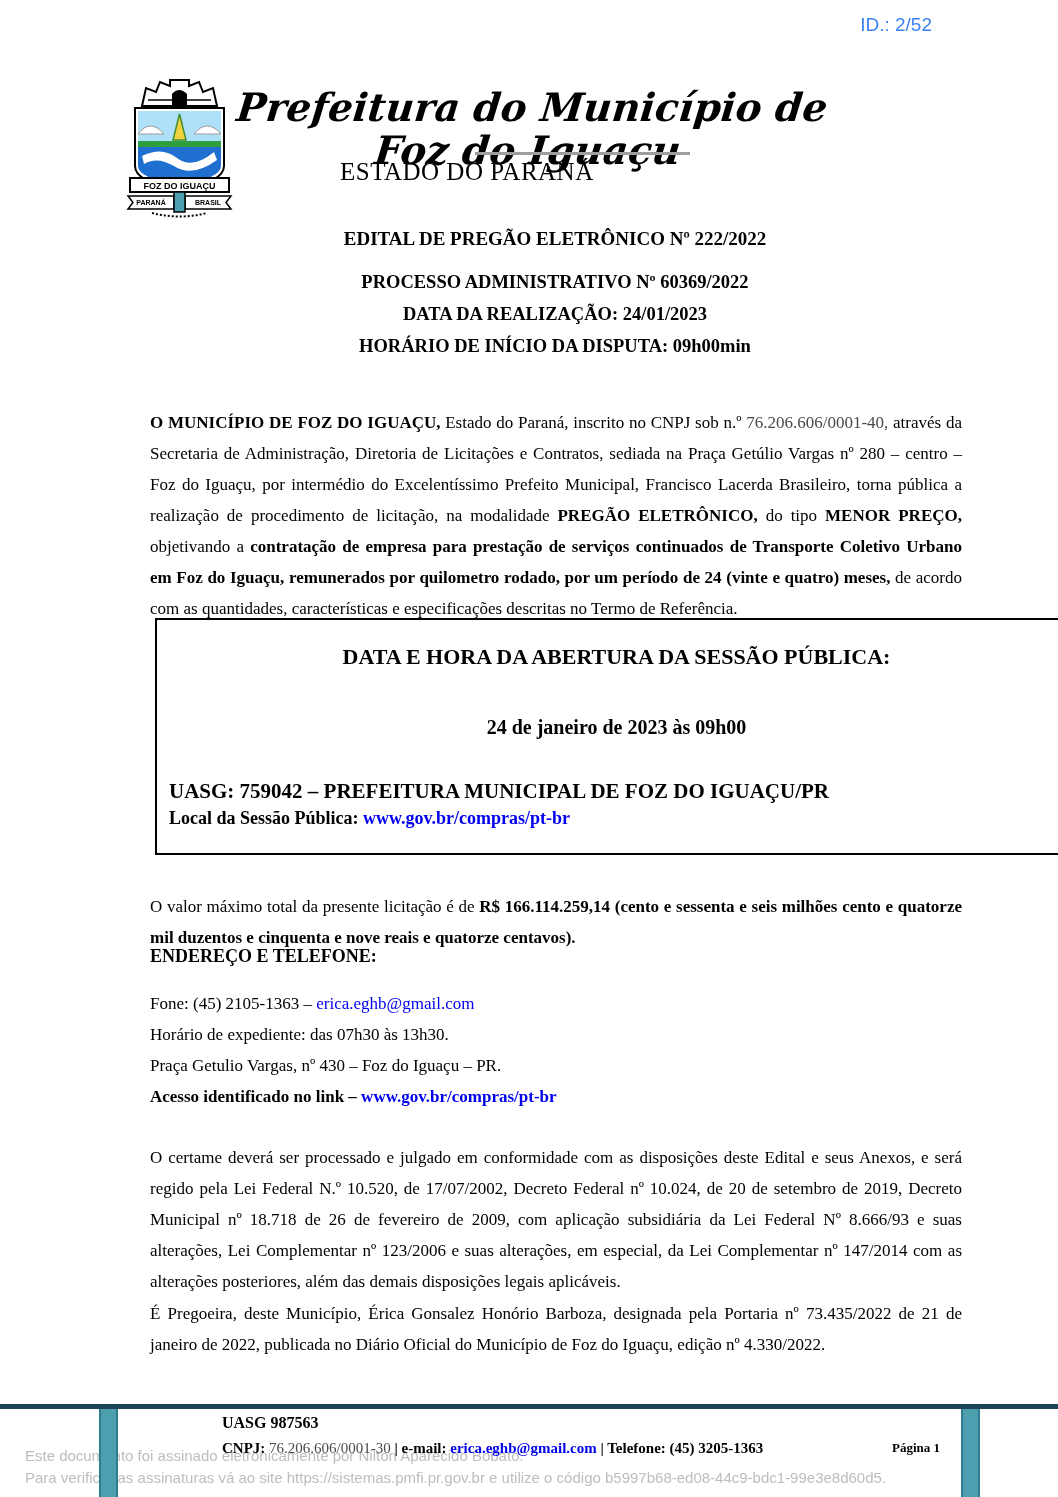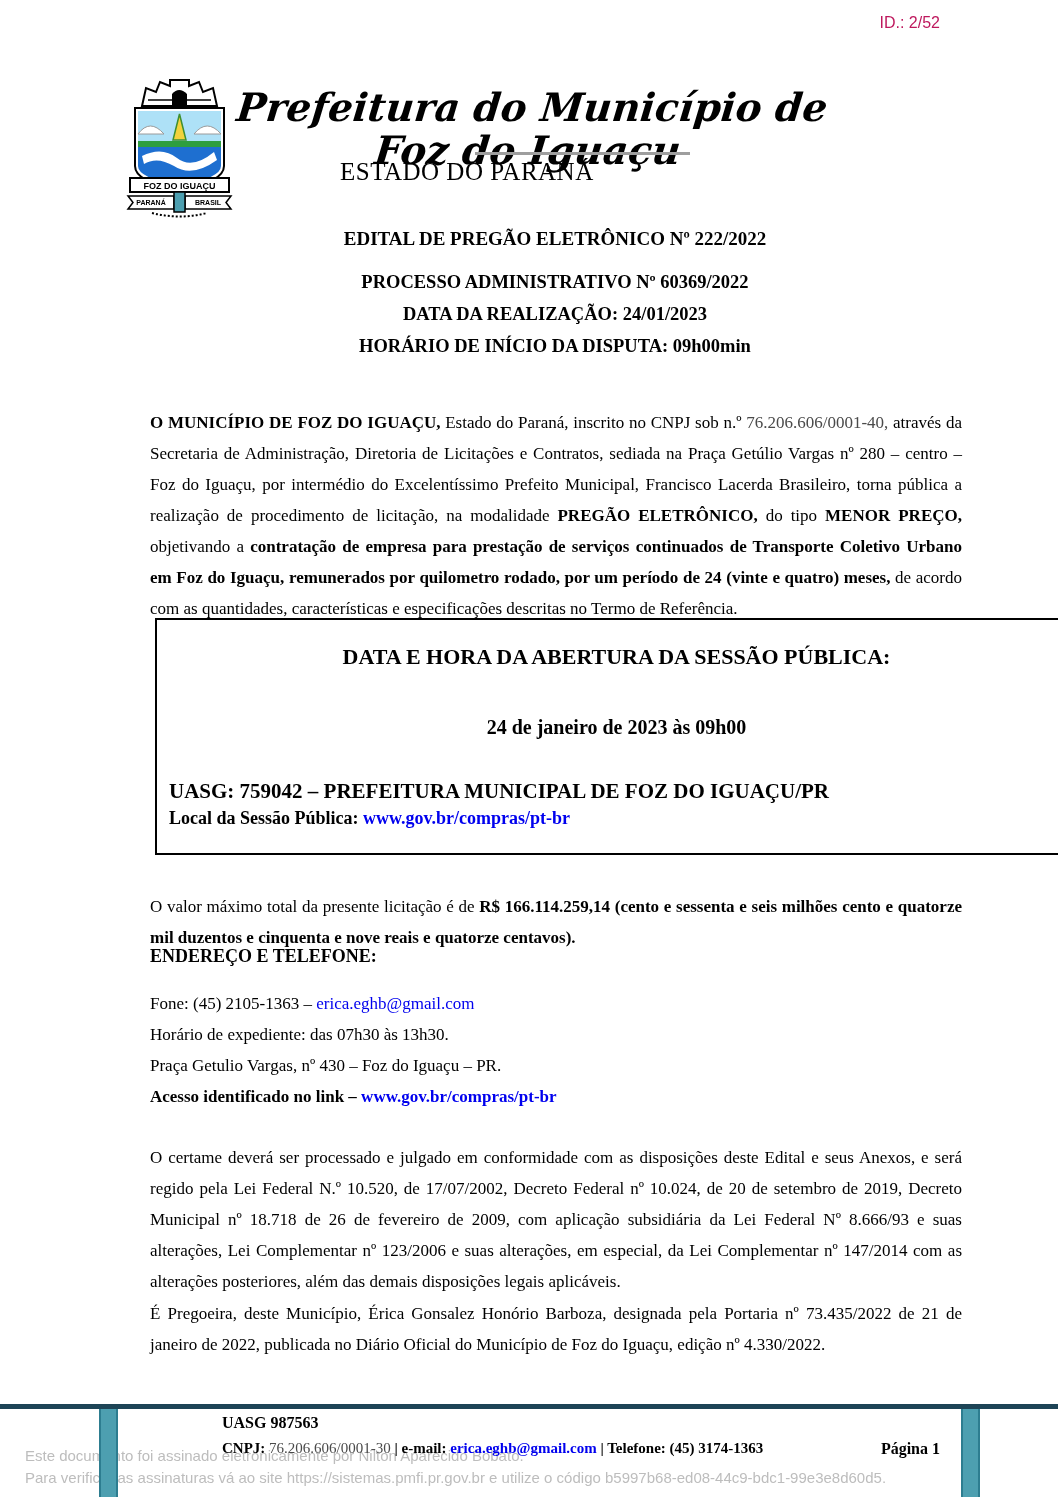--- a/index.html
+++ b/index.html
@@ -8,22 +8,22 @@
     font-family:"Liberation Serif", serif;color:#000;overflow:hidden;
   }
   .abs{position:absolute;}
   .b{font-weight:bold;}
   .center{text-align:center;}
   .justify{text-align:justify;}
   .link{color:#0000ee;cursor:pointer;}
   .body-text{font-size:17px;line-height:31px;}
   .gray-field{color:#4a4a4a;font-weight:normal;}
 
-  #id-label{right:118px;top:14px;font-family:"Liberation Sans",sans-serif;
-    font-size:16px;color:#be185d;}
+  #id-label{right:126px;top:14px;font-family:"Liberation Sans",sans-serif;
+    font-size:19px;color:#3b82f6;}
 
   #logo{left:122px;top:78px;width:115px;height:140px;}
 
   #org-title{left:230px;top:86px;width:600px;text-align:center;
     font-family:"DejaVu Serif", cursive, serif;font-style:italic;font-weight:bold;
     font-size:39px;line-height:1.1;transform:skewX(-6deg);}
   #header-rule{left:475px;top:152px;width:215px;height:3px;background:#9e9e9e;}
   #header-state{left:340px;top:158px;width:450px;
     font-size:25px;letter-spacing:0.5px;}
 
@@ -54,21 +54,21 @@
   #footer-bar-left{left:99px;}
   #footer-bar-right{left:961px;}
 
   .watermark{left:25px;color:#bdbdbd;font-family:"Liberation Sans",sans-serif;
     font-size:15px;z-index:1;white-space:nowrap;}
   #watermark-1{top:1447px;}
   #watermark-2{top:1469px;}
 
   #footer-uasg{left:222px;top:1414px;font-size:16px;z-index:2;}
   #footer-info{left:222px;top:1440px;font-size:15px;z-index:2;white-space:nowrap;}
-  #footer-page{right:118px;top:1440px;font-size:16px;z-index:2;}
+  #footer-page{right:118px;top:1440px;font-size:13px;z-index:2;}
 </style>
 </head>
 <body>
 
 <div id="id-label" class="abs">ID.: 2/52</div>
 
 <svg id="logo" class="abs" viewBox="0 0 115 140" xmlns="http://www.w3.org/2000/svg">
 
   <g>
     <path d="M20 28 L24 10 L34 14 L38 4 L48 8 L48 2 L67 2 L67 8 L77 4 L81 14 L91 10 L95 28 Z" fill="#ffffff" stroke="#000" stroke-width="2"></path>
@@ -152,15 +152,15 @@
 
 <div id="footer-rule" class="abs"></div>
 <div id="footer-bar-left" class="abs footer-bar"></div>
 <div id="footer-bar-right" class="abs footer-bar"></div>
 
 <div id="watermark-1" class="abs watermark">Este documento foi assinado eletronicamente por Nilton Aparecido Bobato.</div>
 <div id="watermark-2" class="abs watermark">Para verificar as assinaturas vá ao site https://sistemas.pmfi.pr.gov.br e utilize o código b5997b68-ed08-44c9-bdc1-99e3e8d60d5.</div>
 
 <div id="footer-uasg" class="abs b">UASG 987563</div>
 <div id="footer-info" class="abs">
-  <span class="b">CNPJ: </span><span class="gray-field">76.206.606/0001-30</span><span class="b"> | e-mail: </span><a class="link b">erica.eghb@gmail.com</a><span class="b"> | Telefone: (45) 3174-1363</span>
+  <span class="b">CNPJ: </span><span class="gray-field">76.206.606/0001-30</span><span class="b"> | e-mail: </span><a class="link b">erica.eghb@gmail.com</a><span class="b"> | Telefone: (45) 3205-1363</span>
 </div>
 <div id="footer-page" class="abs b">Página 1</div>
 
 </body></html>

